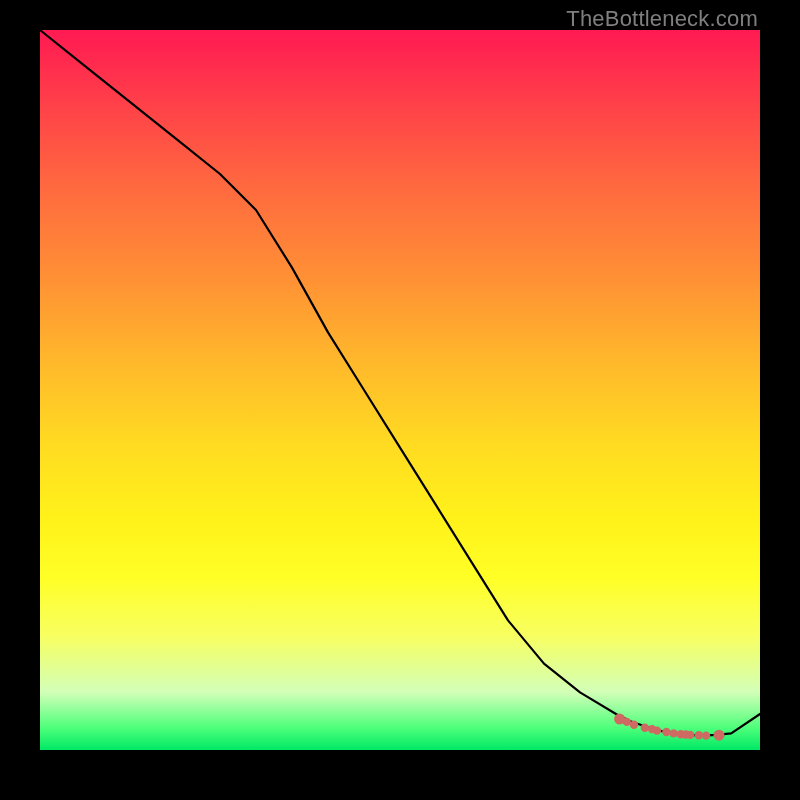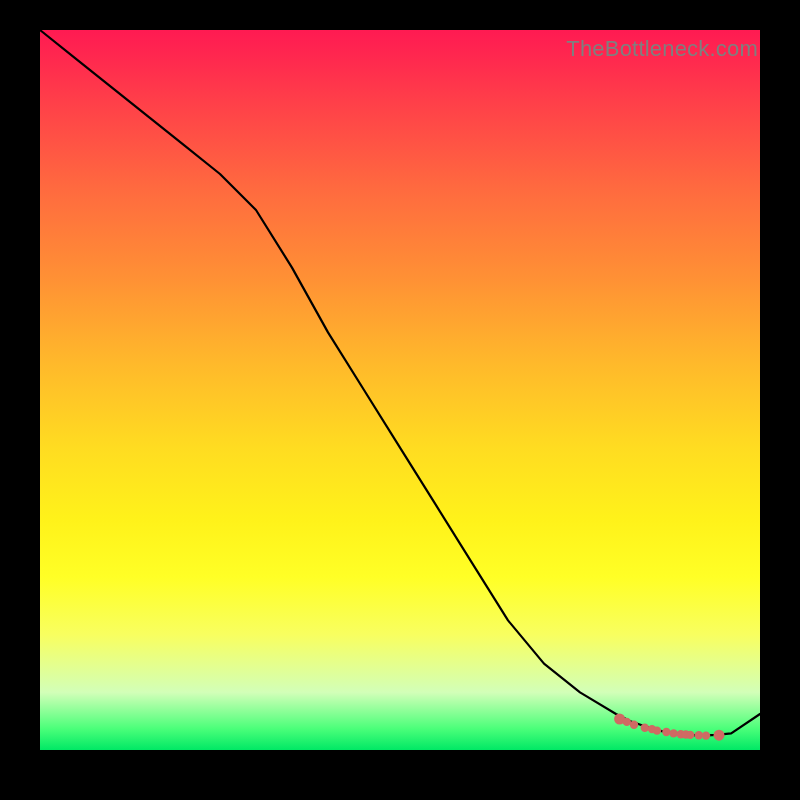--- a/index.html
+++ b/index.html
@@ -39,21 +39,20 @@
     );
   }
   .watermark {
     position: absolute;
     top: 6px;
     right: 42px;
     color: #7f7f7f;
     font-size: 22px;
     font-weight: 500;
     letter-spacing: 0.2px;
-    margin-top: 30px;
   }
   svg.overlay {
     position: absolute;
     left: 40px;
     top: 30px;
     width: 720px;
     height: 720px;
     overflow: visible;
   }
 </style>

